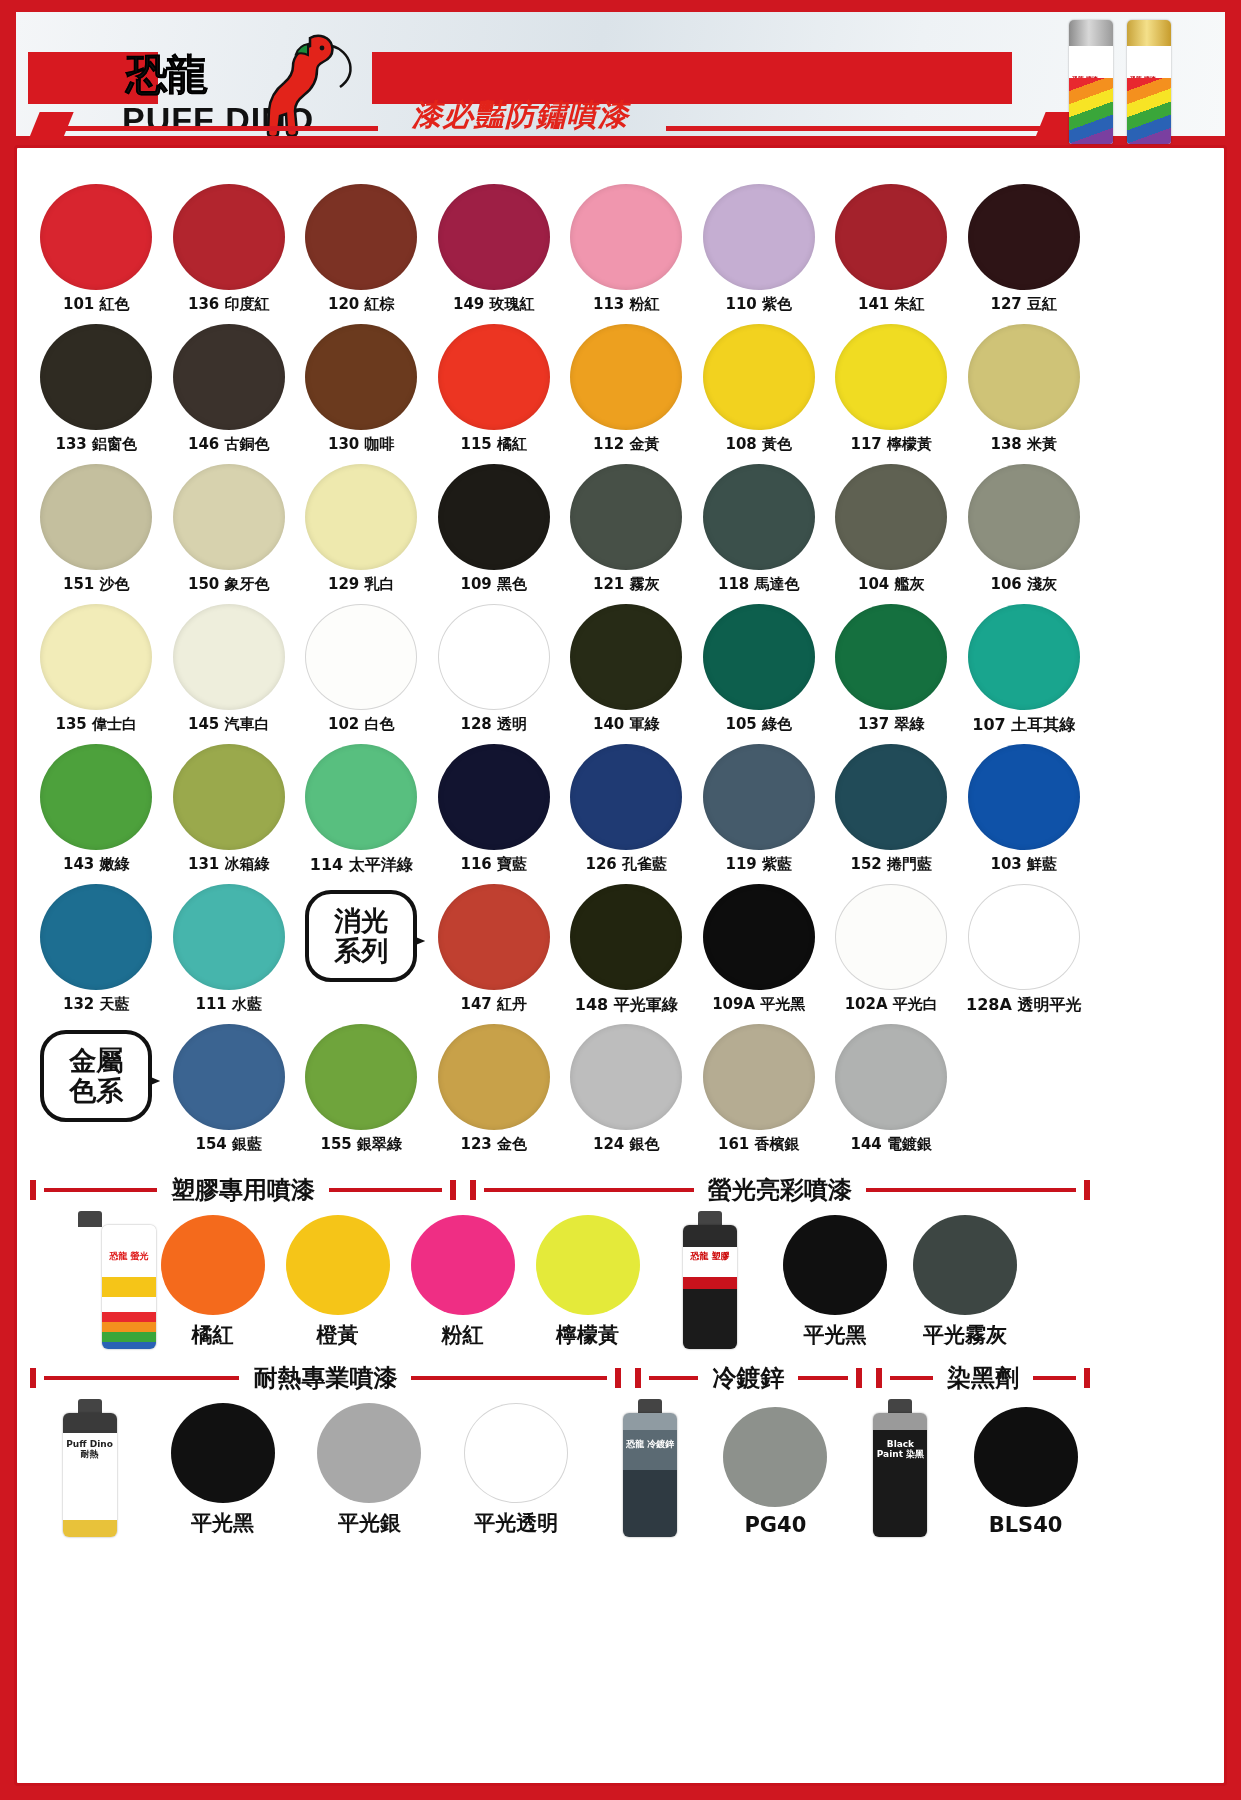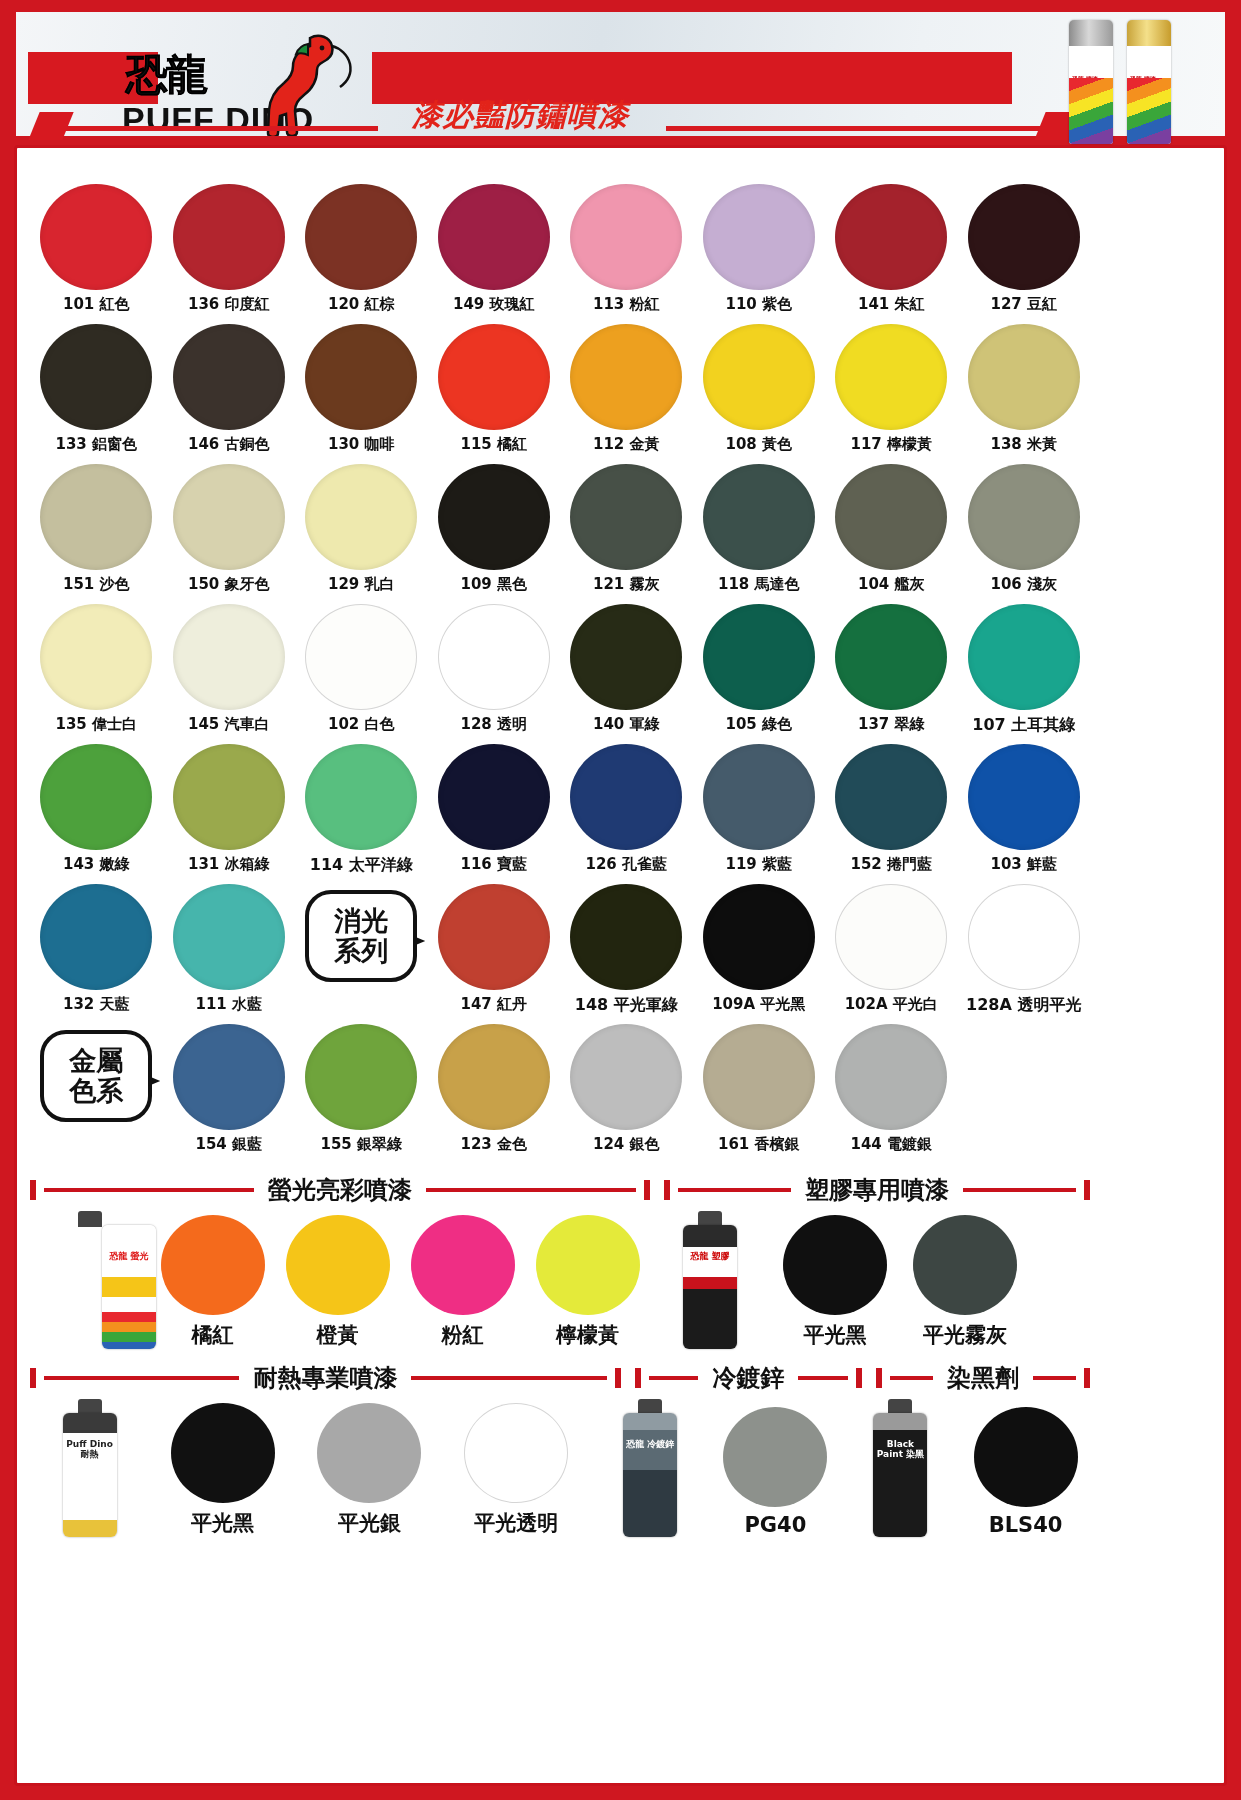--- a/index.html
+++ b/index.html
@@ -468,31 +468,31 @@
         </div>
         <div class="cell">
           <div class="dot" style="background: rgb(176, 178, 177);"></div>
           <div class="lab">144 電鍍銀</div>
         </div>
       </div>
     </div>
 
   <div class="sections" id="sections">
       <div style="display: flex; gap: 14px;">
+        <div class="sec-head" style="width: 426px;">
+          <div class="tick"></div>
+          <div class="bar"></div>
+          <div class="txt">塑膠專用噴漆</div>
+          <div class="bar"></div>
+          <div class="tick"></div>
+        </div>
         <div class="sec-head" style="width: 620px;">
           <div class="tick"></div>
           <div class="bar"></div>
           <div class="txt">螢光亮彩噴漆</div>
-          <div class="bar"></div>
-          <div class="tick"></div>
-        </div>
-        <div class="sec-head" style="width: 426px;">
-          <div class="tick"></div>
-          <div class="bar"></div>
-          <div class="txt">塑膠專用噴漆</div>
           <div class="bar"></div>
           <div class="tick"></div>
         </div>
       </div>
       <div class="band" style="display: flex; align-items: flex-end; margin-top: 6px;">
         <div style="width: 120px; display: flex; justify-content: center;">
           <div class="spray">
             <div class="nozzle"></div>
             <div class="tube" style="background: linear-gradient(rgb(255, 255, 255) 0px, rgb(255, 255, 255) 42%, rgb(245, 197, 24) 42%, rgb(245, 197, 24) 58%, rgb(255, 255, 255) 58%, rgb(255, 255, 255) 70%, rgb(232, 40, 47) 70%, rgb(232, 40, 47) 78%, rgb(244, 144, 30) 78%, rgb(244, 144, 30) 86%, rgb(58, 166, 58) 86%, rgb(58, 166, 58) 94%, rgb(42, 98, 181) 94%, rgb(42, 98, 181) 100%); margin-left: 39px;">
               <div class="t-txt" style="color: rgb(221, 17, 17);">恐龍 螢光</div>

